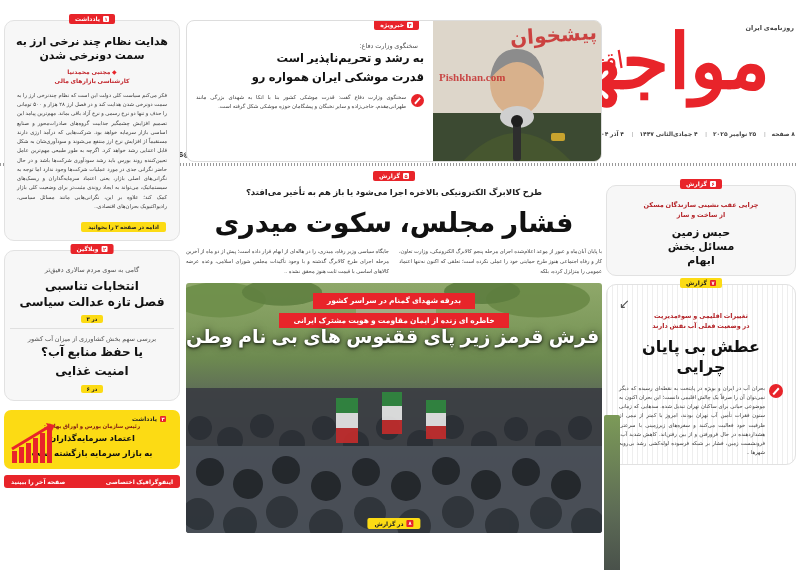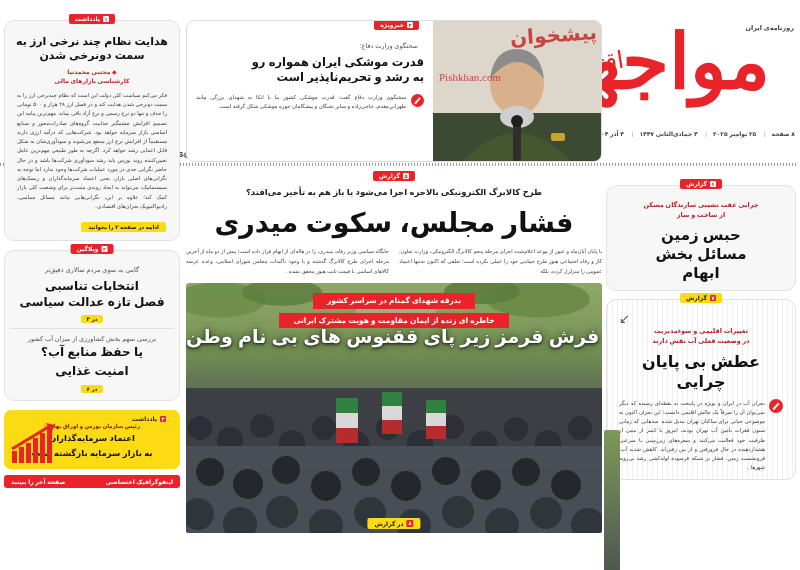--- a/index.html
+++ b/index.html
@@ -21,21 +21,21 @@
     padding:2px 6px;border-radius:2px;white-space:nowrap;line-height:1;
     direction:rtl;
   }
   .tag .sq{display:inline-block;width:6px;height:6px;background:#fff;color:#e8242a;
            font-size:5px;text-align:center;line-height:6px;border-radius:1px;font-weight:bold;}
   .tag.yellow{background:#fcdb14;color:#1b1b1b;}
   .tag.yellow .sq{background:#e8242a;color:#fff;}
 
   .kicker{font-size:6.5px;color:#b5262b;text-align:center;line-height:1.55;
           font-weight:bold;direction:rtl;padding:0 6px;}
-  .head-lg{font-size:15px;font-weight:bold;color:#111;text-align:center;
+  .head-lg{font-size:11px;font-weight:bold;color:#111;text-align:center;
            line-height:1.25;direction:rtl;padding:0 4px;}
   .head-md{font-size:12px;font-weight:bold;color:#111;text-align:center;
            line-height:1.3;direction:rtl;}
   .body-txt{
     font-size:5.3px;line-height:1.75;color:#3a3a3a;text-align:justify;
     direction:rtl;padding:0 7px;
   }
 
   
   .sidebar{position:absolute;left:4px;top:20px;width:176px;}
@@ -79,21 +79,21 @@
           height:140px;background:#fff;display:flex;}
   .topbox-photo{
     width:168px;height:100%;position:relative;overflow:hidden;
     background:linear-gradient(160deg,#e9e4dc 0%,#d9d2c6 45%,#cfc7b8 100%);
   }
   .wm{
     position:absolute;top:4px;right:4px;font-size:20px;font-weight:bold;
     color:rgba(200,40,40,.85);direction:rtl;line-height:1;
     transform:rotate(-4deg);letter-spacing:-1px;
   }
-  .wm2{position:absolute;top:50px;left:6px;font-size:11px;font-weight:normal;
+  .wm2{position:absolute;top:50px;left:6px;font-size:11px;font-weight:bold;
        color:rgba(196,46,46,.85);font-family:"Liberation Serif",serif;}
   .topbox-text{flex:1;padding:12px 9px 6px;position:relative;}
   .topbox .tag{left:auto;right:14px;transform:none;top:-1px;}
 
   .c-head-wrap{margin-top:9px;position:relative;}
   .c-tag{
     display:flex;align-items:center;gap:3px;background:#e8242a;color:#fff;
     font-size:6px;font-weight:bold;padding:2px 6px;border-radius:2px;
     width:max-content;margin:0 auto;direction:rtl;line-height:1;
   }
@@ -305,22 +305,22 @@
         </svg>
         <div class="wm">پیشخوان</div>
         <div class="wm2">Pishkhan.com</div>
       </div>
       <div class="topbox-text">
         <div class="tag">
           <span class="sq">۴</span>
           <span>خبرویژه</span>
         </div>
         <div class="kicker" style="color:#555;font-weight:normal;text-align:right;margin-top:8px">سخنگوی وزارت دفاع:</div>
+        <div class="head-md" style="font-size:11.5px;text-align:right">به رشد و تحریم‌ناپذیر است</div>
         <div class="head-md" style="font-size:11.5px;text-align:right;margin-top:4px">قدرت موشکی ایران همواره رو</div>
-        <div class="head-md" style="font-size:11.5px;text-align:right">به رشد و تحریم‌ناپذیر است</div>
         <div style="display:flex;gap:5px;margin-top:8px;direction:rtl">
           <span style="flex:0 0 auto">
             <svg width="13" height="13" viewBox="0 0 20 20">
                 <circle cx="10" cy="10" r="10" fill="#e8242a"></circle>
                 <path d="M5 14 L13 5 l2 2 l-8 9 z" fill="#fff"></path>
               </svg>
           </span>
           <span class="body-txt" style="padding:0;font-size:5.4px">سخنگوی وزارت دفاع گفت: قدرت موشکی کشور بنا با اتکا به شهدای بزرگی مانند طهرانی‌مقدم، حاجی‌زاده و سایر نخبگان و پیشگامان حوزه موشکی شکل گرفته است.</span>
         </div>
       </div>

